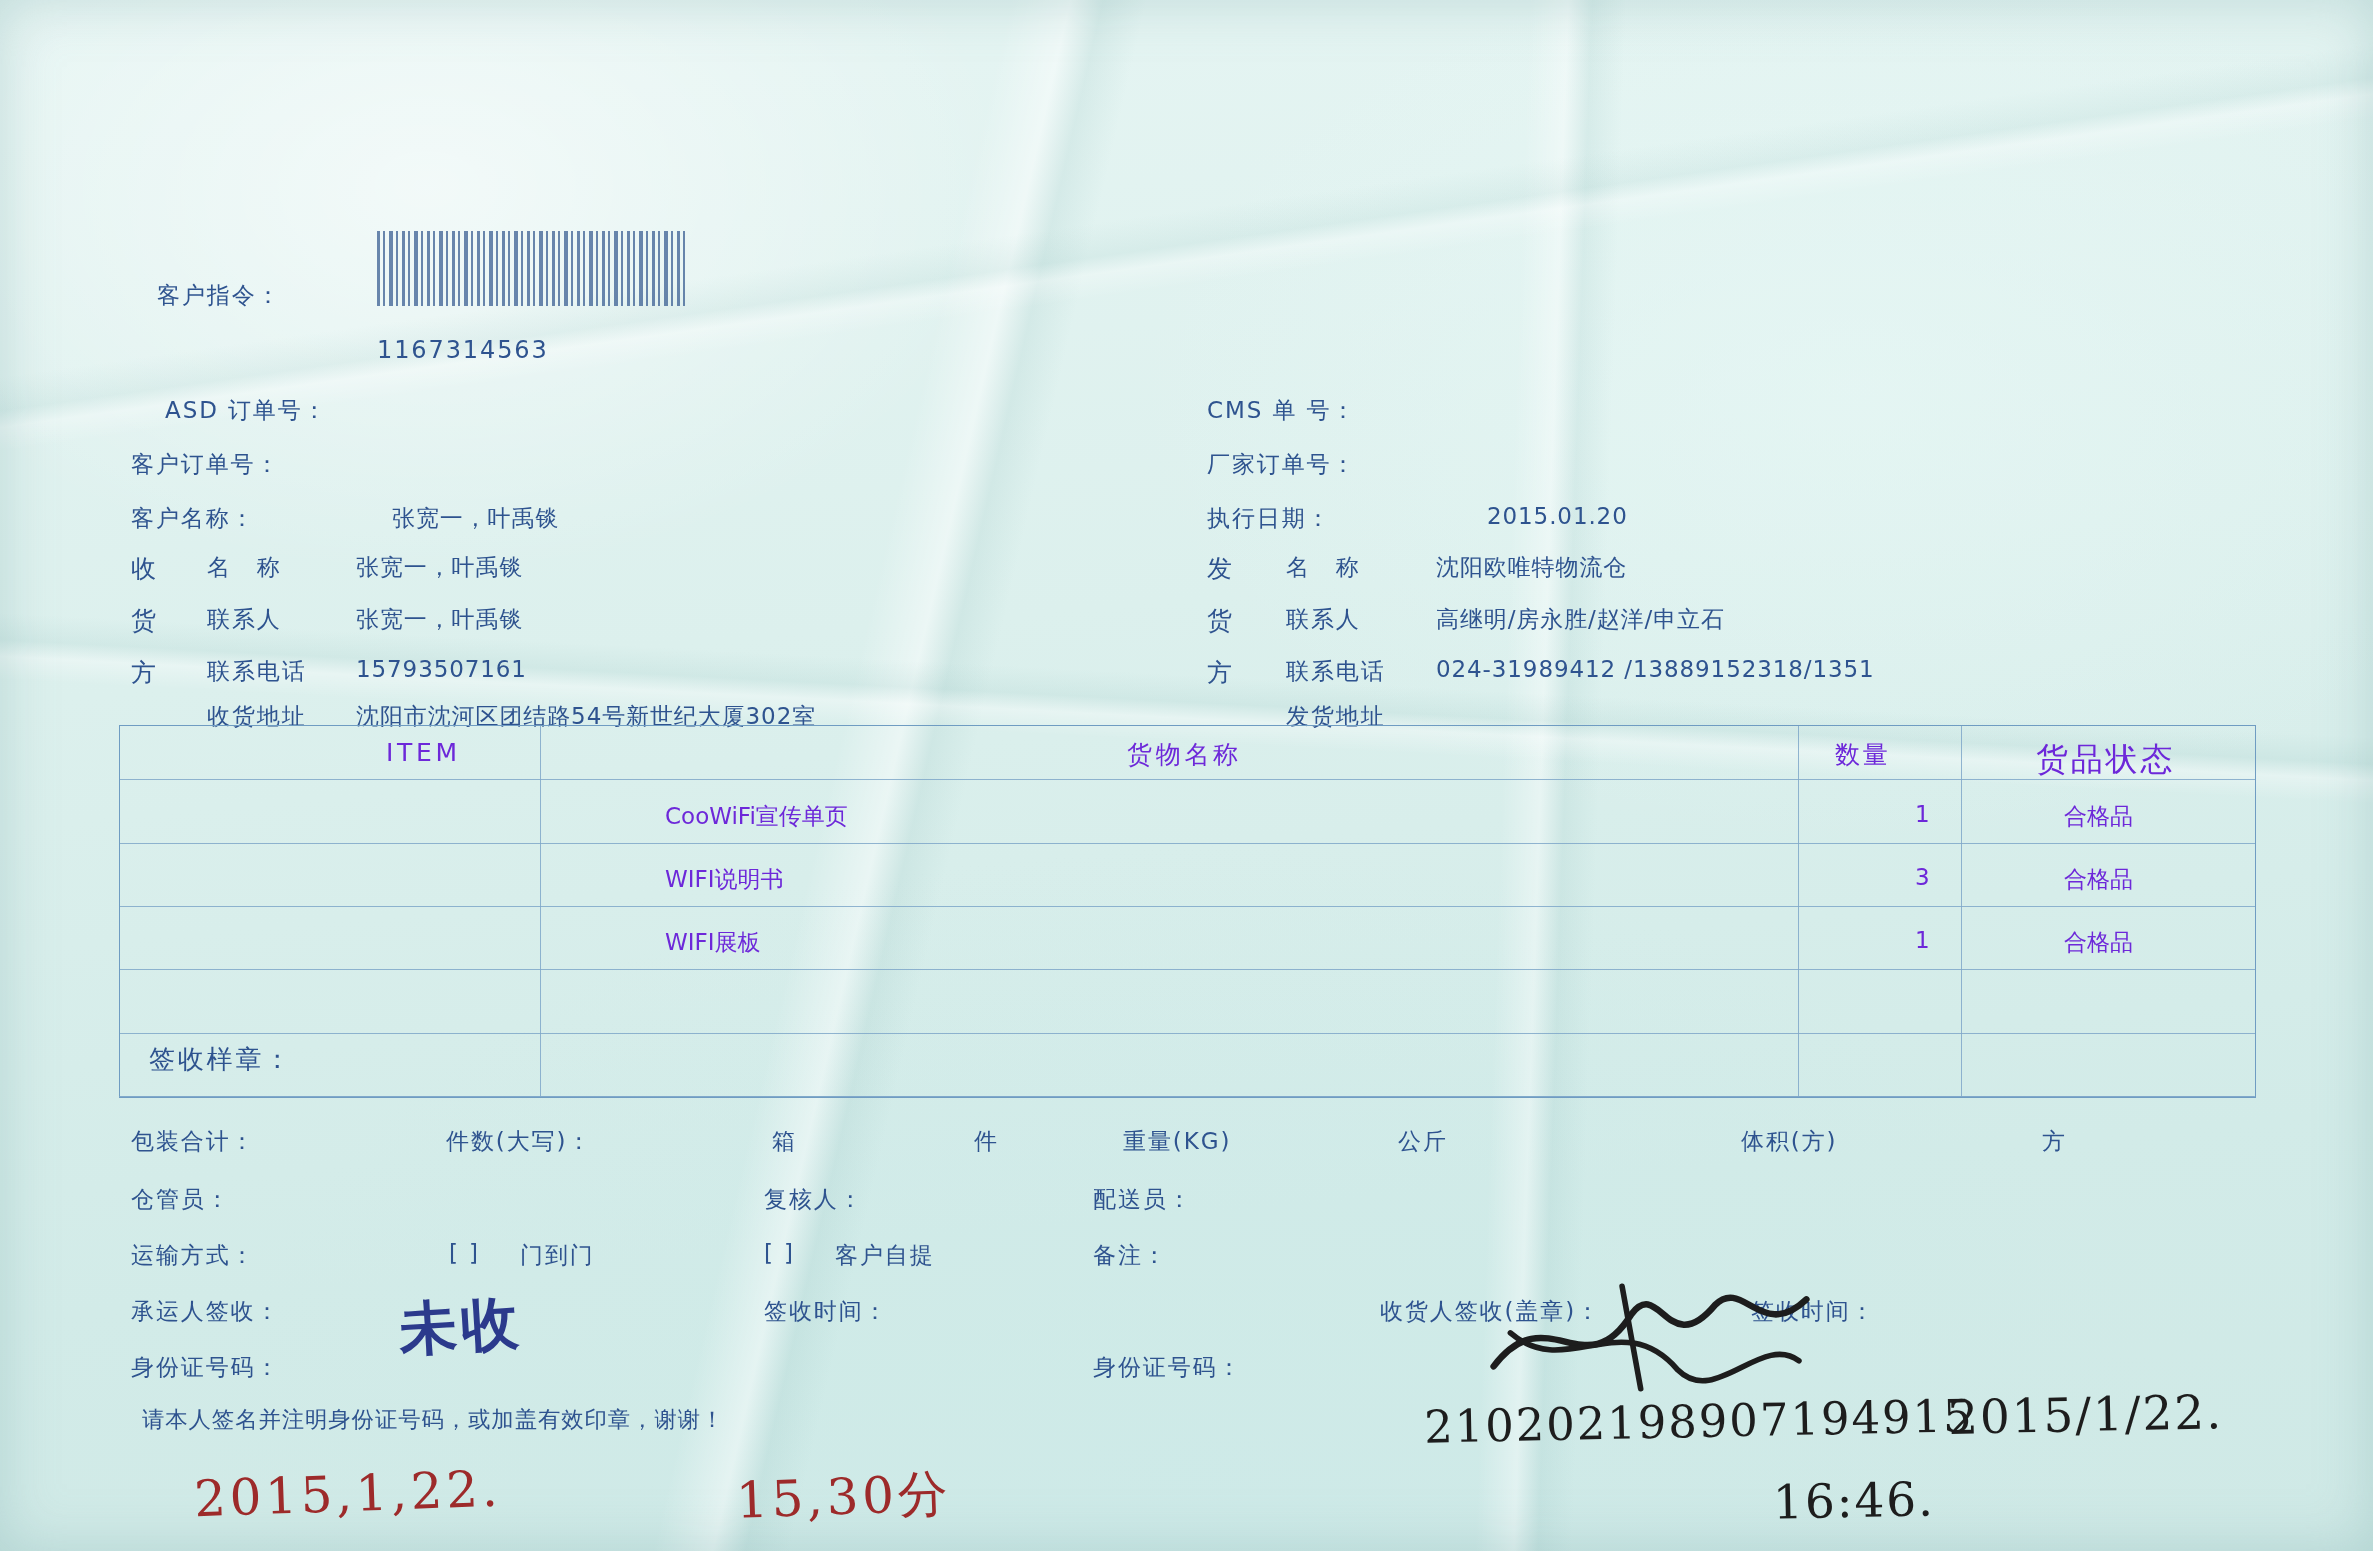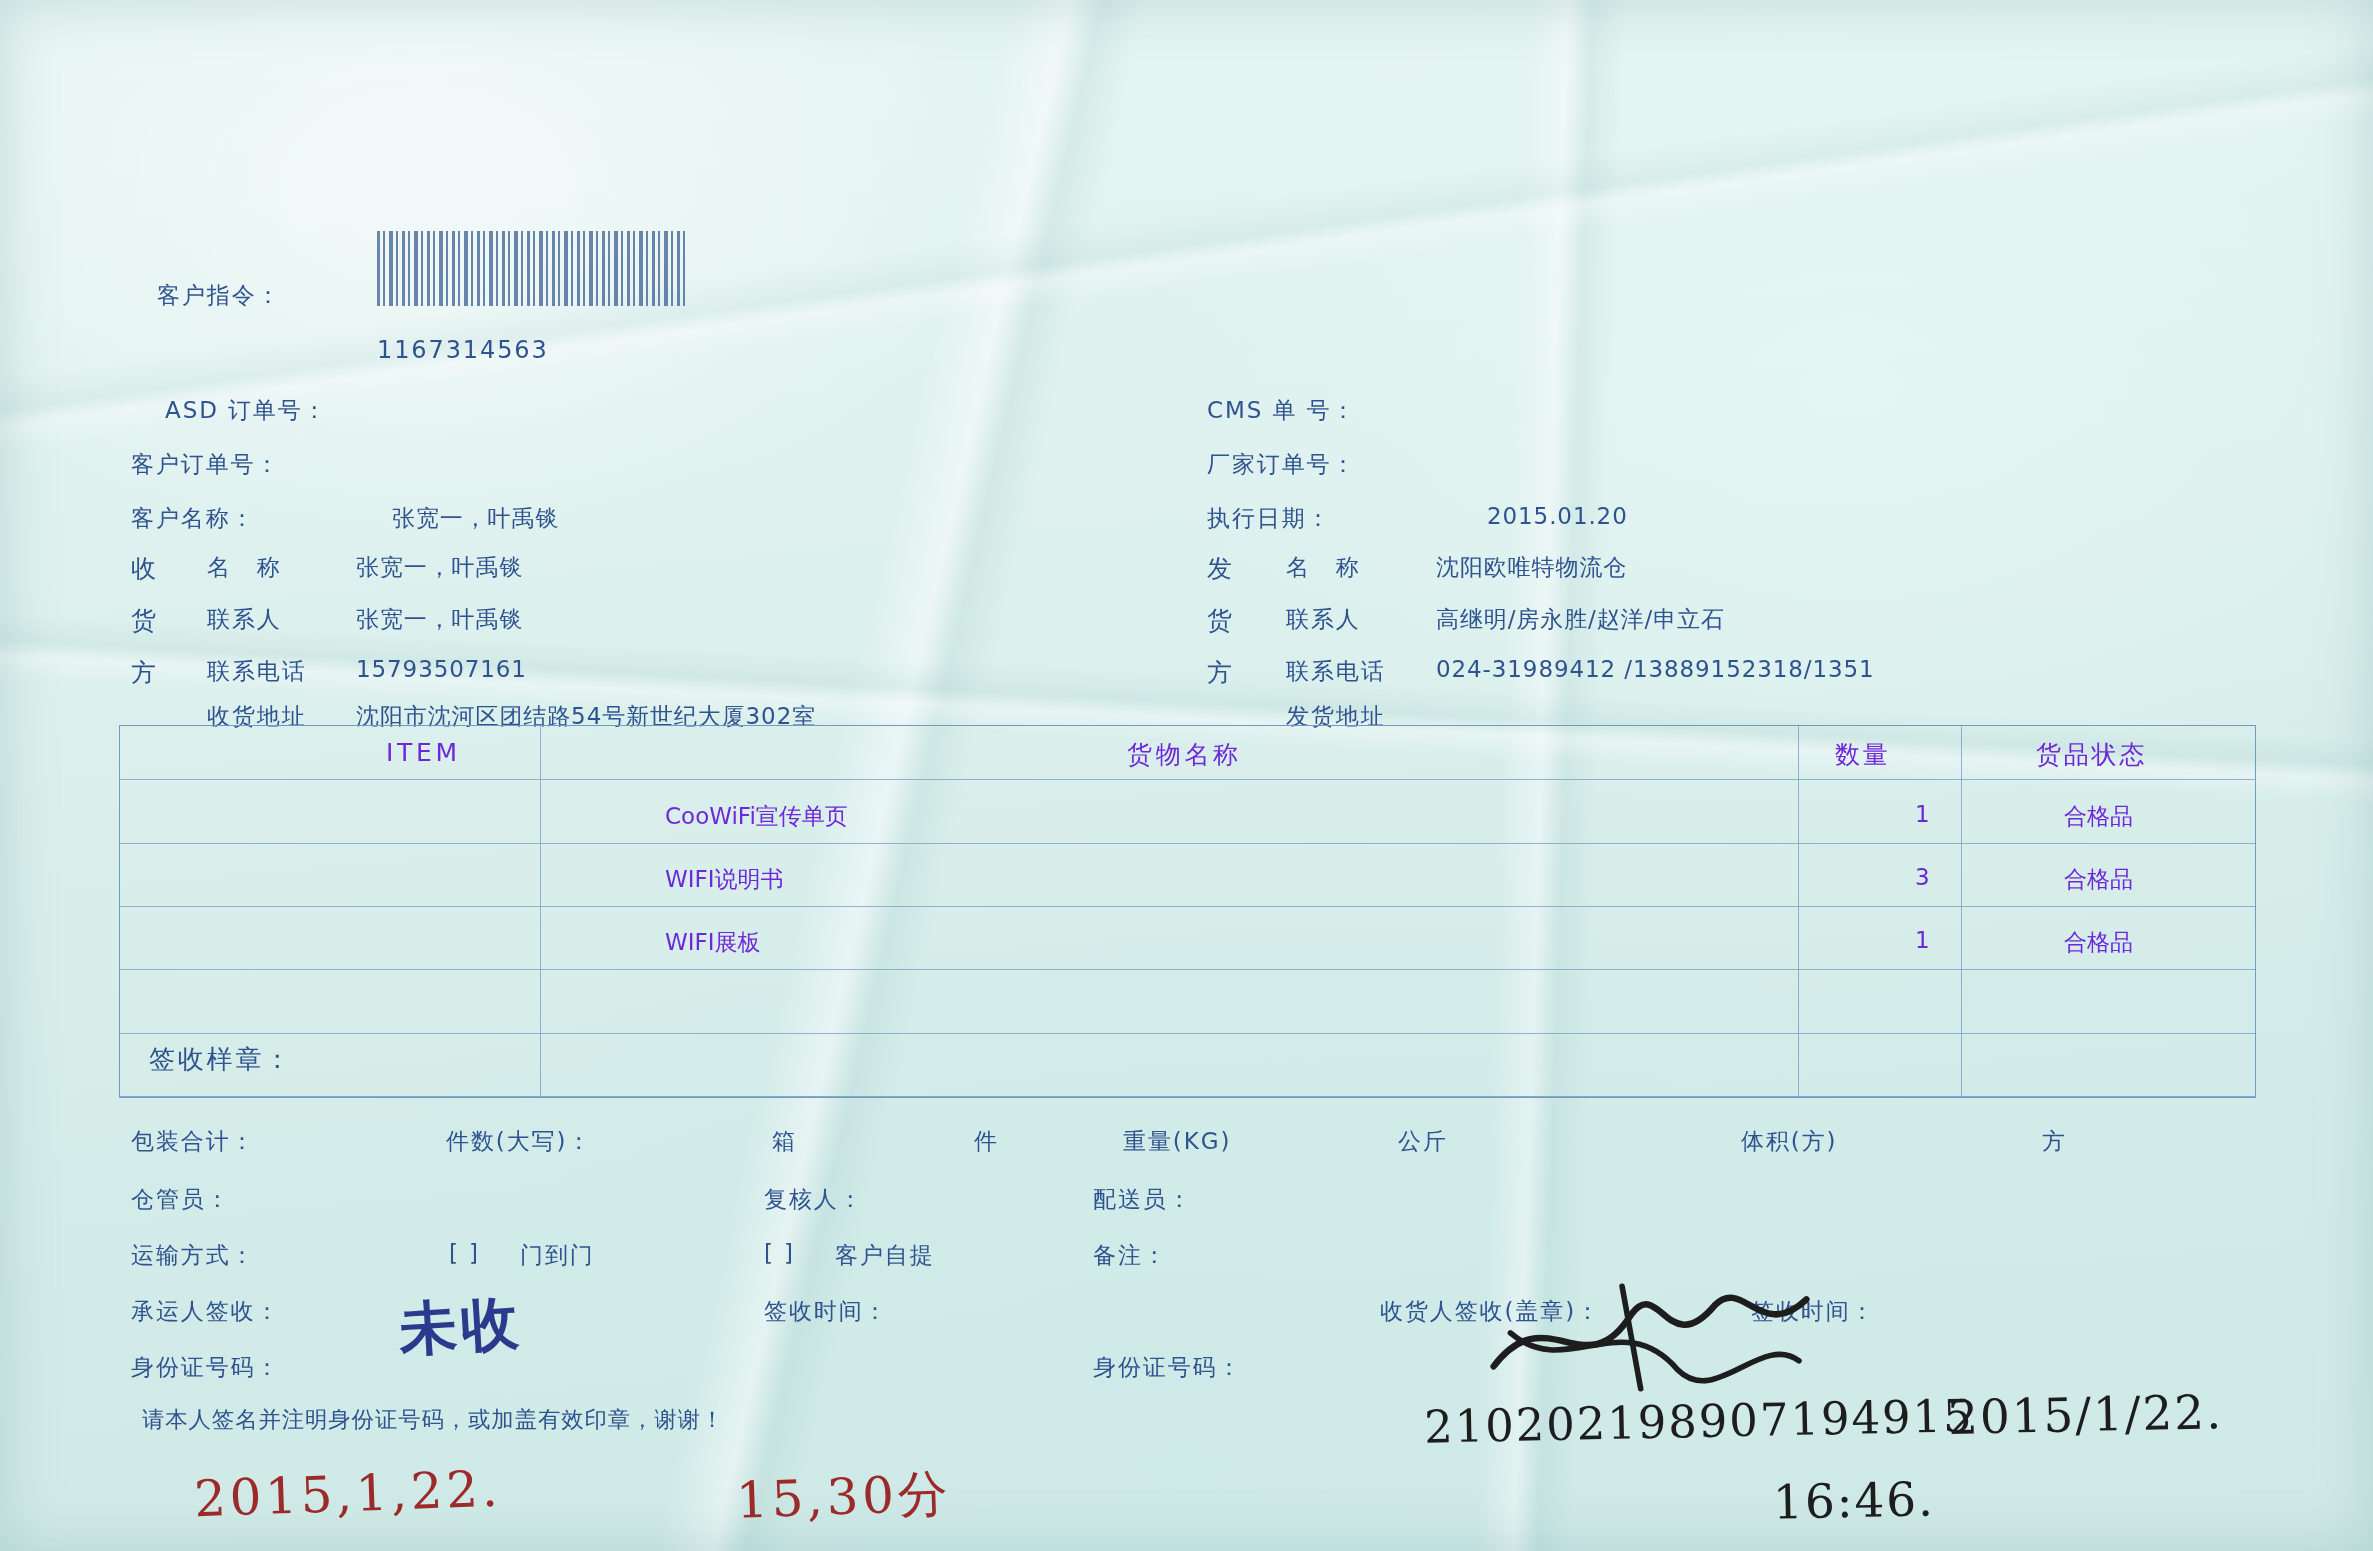--- a/index.html
+++ b/index.html
@@ -130,21 +130,21 @@
     <div class="rule" style="left:0;top:243px;width:2135px;"></div>
     <div class="rule" style="left:0;top:307px;width:2135px;"></div>
 
     <div class="vrule" style="left:420px;top:0;height:371px;"></div>
     <div class="vrule" style="left:1678px;top:0;height:371px;"></div>
     <div class="vrule" style="left:1841px;top:0;height:371px;"></div>
 
     <div class="cellTxt" style="left:266px;top:12px;letter-spacing:3.7px;font-size:25px;">ITEM</div>
     <div class="cellTxt" style="left:1007px;top:12px;letter-spacing:3.7px;font-size:25px;">货物名称</div>
     <div class="cellTxt" style="left:1715px;top:12px;letter-spacing:2.8px;font-size:25px;">数量</div>
-    <div class="cellTxt" style="left:1916px;top:12px;letter-spacing:2.8px;font-size:25px;">货品状态</div>
+    <div class="cellTxt" style="left:1916px;top:12px;letter-spacing:2.8px;font-size:32px;">货品状态</div>
 
     <div class="cellTxt" style="left:545px;top:75px;">CooWiFi宣传单页</div>
     <div class="cellTxt" style="left:1795px;top:75px;">1</div>
     <div class="cellTxt" style="left:1944px;top:75px;">合格品</div>
 
     <div class="cellTxt" style="left:545px;top:138px;">WIFI说明书</div>
     <div class="cellTxt" style="left:1795px;top:138px;">3</div>
     <div class="cellTxt" style="left:1944px;top:138px;">合格品</div>
 
     <div class="cellTxt" style="left:545px;top:201px;">WIFI展板</div>

